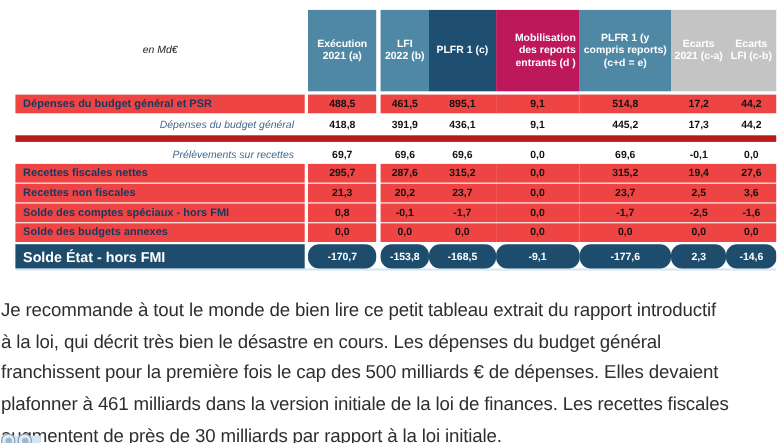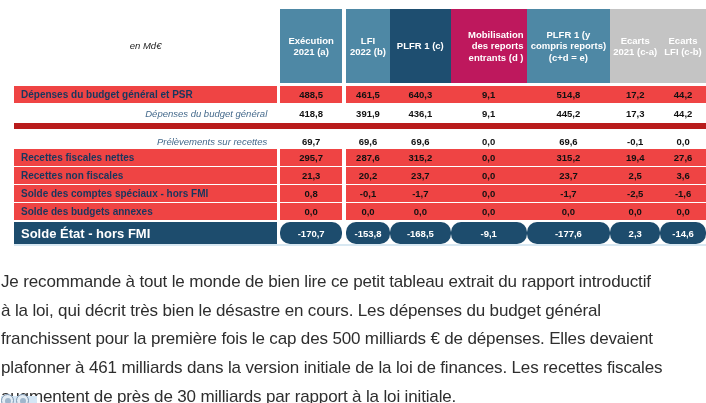--- a/index.html
+++ b/index.html
@@ -74,21 +74,21 @@
       <div class="cell c-d h-teal-light">Mobilisation des reports entrants (d )</div>
       <div class="cell c-e h-teal">PLFR 1 (y compris reports) (c+d = e)</div>
       <div class="cell c-f h-gray">Ecarts 2021 (c-a)</div>
       <div class="cell c-g h-gray">Ecarts LFI (c-b)</div>
     </div>
     <div class="tbody">
         <div class="trow r-blue">
           <div class="cell c-label">Dépenses du budget général et PSR</div>
           <div class="cell v c-a">488,5</div>
           <div class="cell v c-b">461,5</div>
-          <div class="cell v c-c">640,3</div>
+          <div class="cell v c-c">895,1</div>
           <div class="cell v c-d">9,1</div>
           <div class="cell v c-e">514,8</div>
           <div class="cell v c-f">17,2</div>
           <div class="cell v c-g">44,2</div>
         </div>
         <div class="trow r-white">
           <div class="cell c-label">Dépenses du budget général</div>
           <div class="cell v c-a">418,8</div>
           <div class="cell v c-b">391,9</div>
           <div class="cell v c-c">436,1</div>

